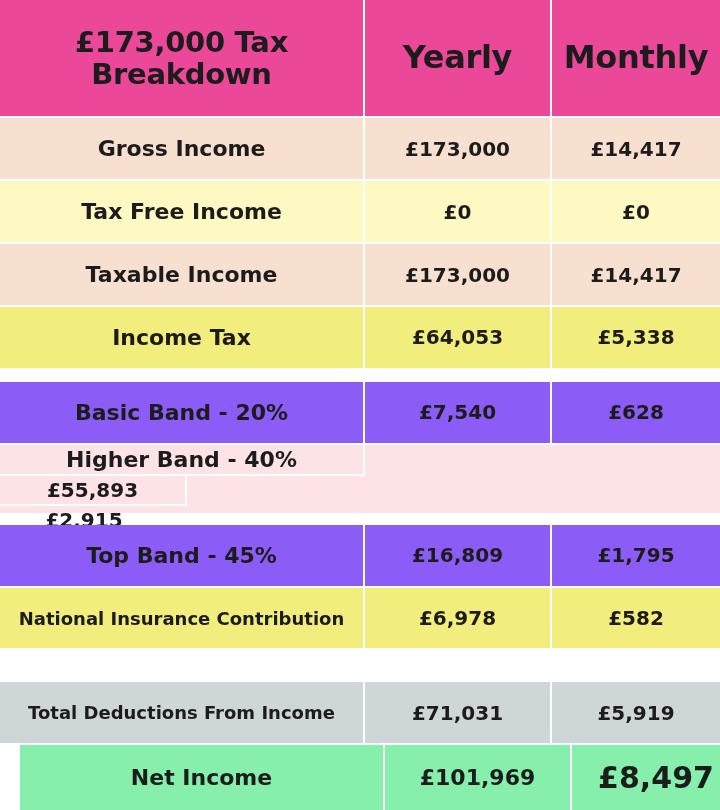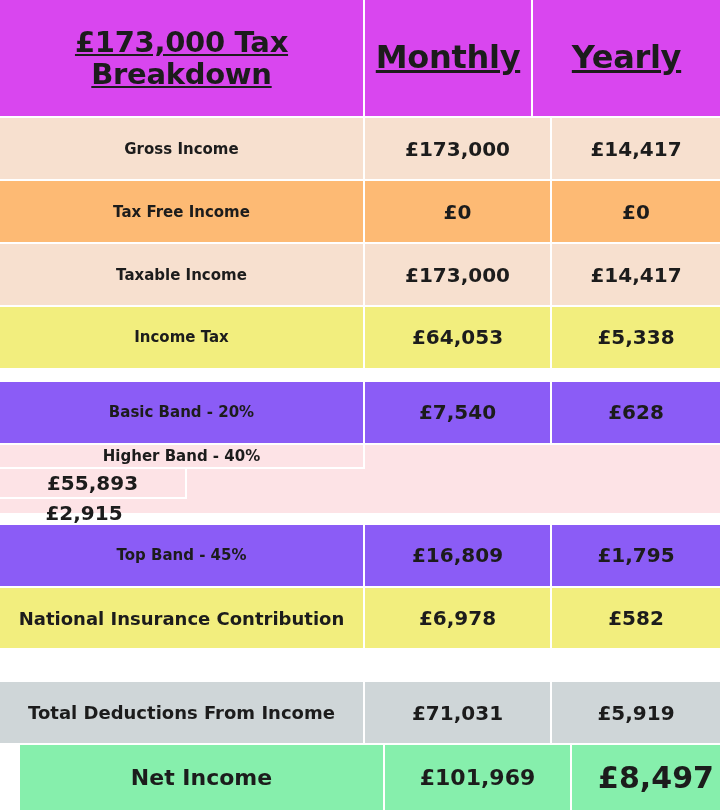--- a/index.html
+++ b/index.html
@@ -41,66 +41,65 @@
   .cell:last-child {
     border-right: none;
   }
   .c-label { width: 365px; }
   .c-yearly { width: 187px; }
   .c-monthly { width: 168px; }
 
   
   .row-header { height: 128px; }
   .row-header .cell {
-    background: #d946ef;
+    background: #ec4899;
     font-size: 30px;
     line-height: 1.12;
     letter-spacing: -0.3px;
-    text-decoration: underline;
   }
   .row-header .c-label {
     font-size: 29px;
   }
   .row-header .c-yearly,
   .row-header .c-monthly {
     font-size: 32px;
   }
 
   
   .row-data { height: 68px; }
   .row-data .cell {
     font-size: 20px;
   }
-  .row-data .c-label { font-size: 15px; }
+  .row-data .c-label { font-size: 22px; }
 
   .row-tall { height: 70px; }
 
   
   .row:last-child .cell { border-bottom: none; }
 
   
   .bg-peach   { background: #f7e0cf; }
-  .bg-peach2  { background: #fdba74; }
+  .bg-peach2  { background: #fef9c3; }
   .bg-yellow  { background: #f2ee7e; }
   .bg-pink    { background: #8b5cf6; margin-top: 12px; }
   .bg-pink2   { background: #fde3e6; flex-direction: column; }
   .bg-gray    { background: #cfd6d8; margin-top: 32px; }
   .bg-gold    { background: #86efac; margin-left: 20px; }
 
   .small-label { font-size: 18px !important; }
 </style>
 </head>
 <body>
 
 <div class="table">
 
   <div class="row row-header">
     <div class="cell c-label">£173,000 Tax Breakdown</div>
+    <div class="cell c-yearly">Yearly</div>
     <div class="cell c-monthly">Monthly</div>
-    <div class="cell c-yearly">Yearly</div>
   </div>
 
   <div class="row row-data bg-peach">
     <div class="cell c-label">Gross Income</div>
     <div class="cell c-yearly">£173,000</div>
     <div class="cell c-monthly">£14,417</div>
   </div>
 
   <div class="row row-data bg-peach2">
     <div class="cell c-label">Tax Free Income</div>

